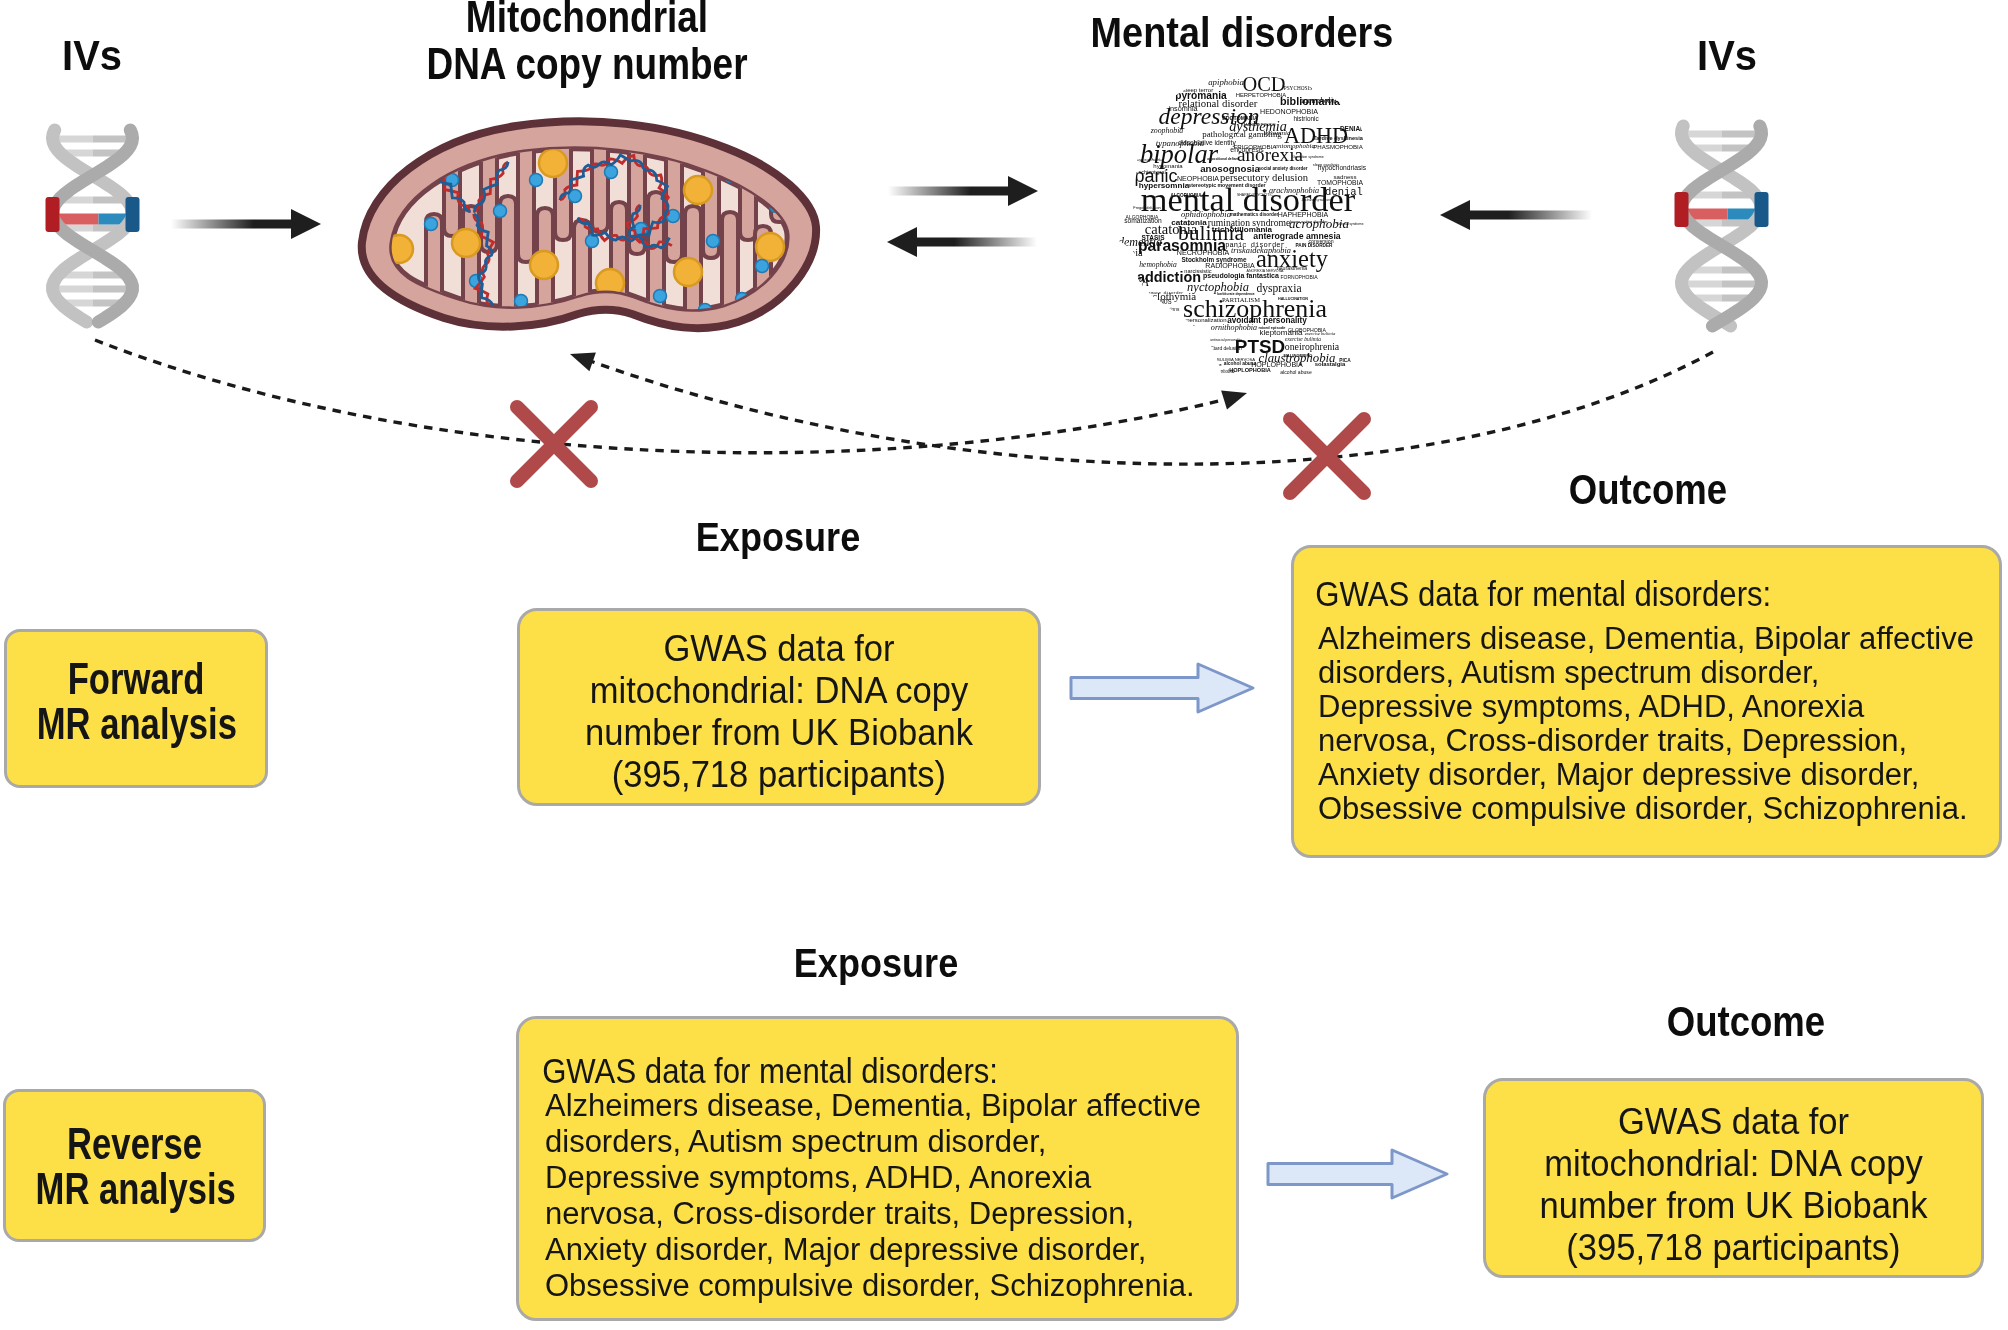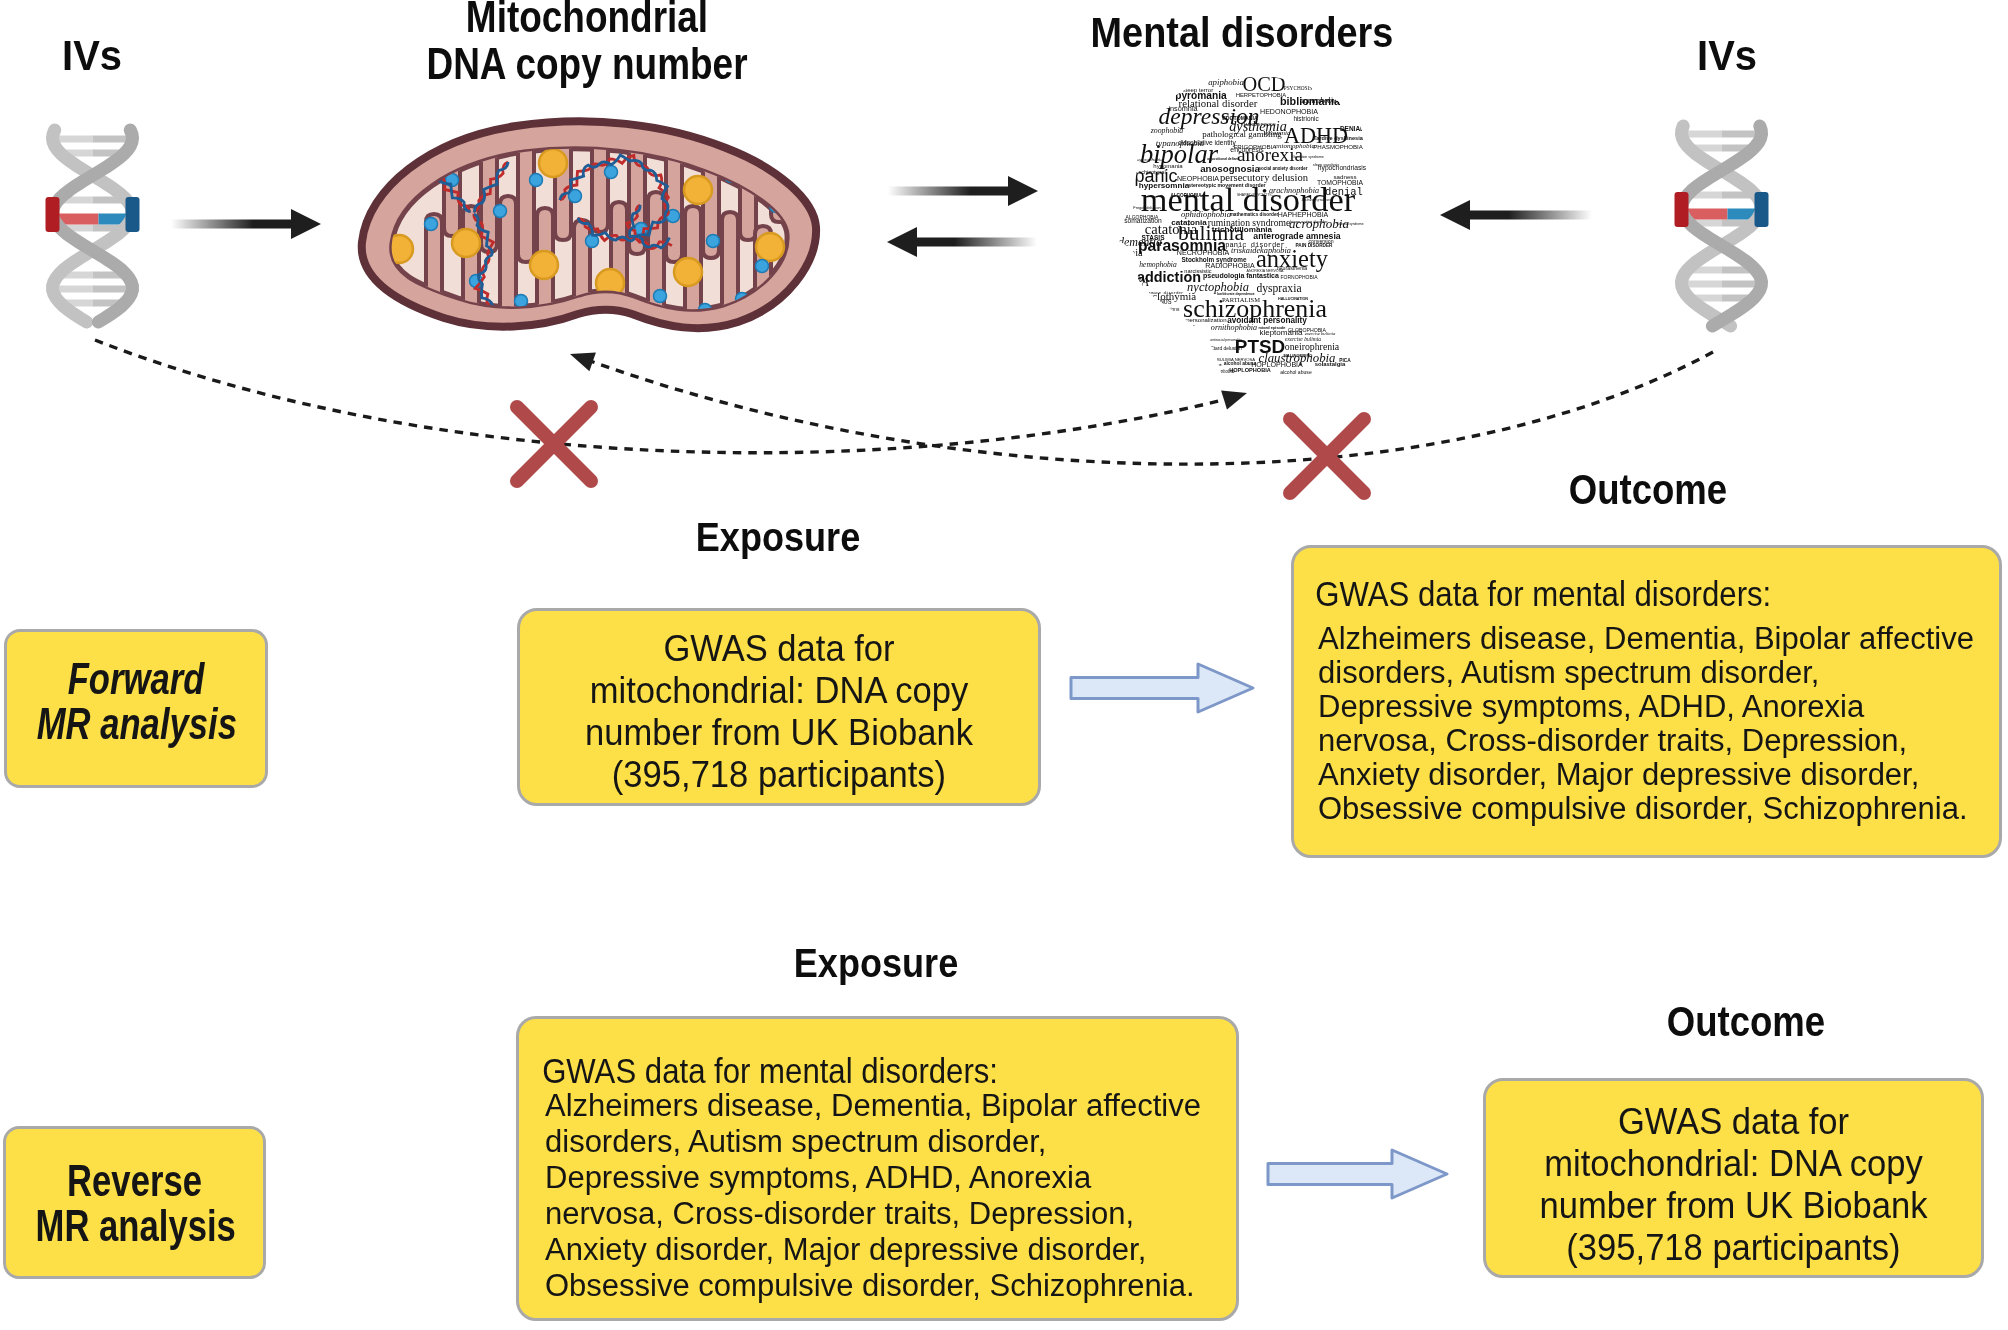--- a/index.html
+++ b/index.html
@@ -293,31 +293,31 @@
     </svg>
 <div class="lbl" style="left:92px;top:34.6px;font-size:42px;font-weight:700;transform:translateX(-50%) scaleX(0.95)">IVs</div>
     <div class="lbl" style="left:587px;top:-4.8px;font-size:44px;font-weight:700;transform:translateX(-50%) scaleX(0.84)">Mitochondrial</div>
     <div class="lbl" style="left:587px;top:42.2px;font-size:44px;font-weight:700;transform:translateX(-50%) scaleX(0.84)">DNA copy number</div>
     <div class="lbl" style="left:1242px;top:11.4px;font-size:43px;font-weight:700;transform:translateX(-50%) scaleX(0.88)">Mental disorders</div>
     <div class="lbl" style="left:1727px;top:34.6px;font-size:42px;font-weight:700;transform:translateX(-50%) scaleX(0.95)">IVs</div>
     <div class="lbl" style="left:778px;top:516.7px;font-size:41px;font-weight:700;transform:translateX(-50%) scaleX(0.88)">Exposure</div>
     <div class="lbl" style="left:1648px;top:468.6px;font-size:42px;font-weight:700;transform:translateX(-50%) scaleX(0.87)">Outcome</div>
     <div class="lbl" style="left:876px;top:942.7px;font-size:41px;font-weight:700;transform:translateX(-50%) scaleX(0.88)">Exposure</div>
     <div class="lbl" style="left:1746px;top:1000.6px;font-size:42px;font-weight:700;transform:translateX(-50%) scaleX(0.87)">Outcome</div>
-    <div class="box" style="left:4px;top:629px;width:264px;height:159px;border-radius:16px;font-style:italic;">
+    <div class="box" style="left:4px;top:629px;width:264px;height:159px;border-radius:16px;">
       <div class="ctr" style="font-weight:bold;font-size:45px;line-height:45px;padding-top:24px;transform:scaleX(0.77)">Forward<br>MR analysis</div>
     </div>
     <div class="box" style="left:517px;top:608px;width:524px;height:198px;border-radius:20px;">
       <div class="ctr" style="font-size:36px;line-height:42px;padding-top:17px;transform:scaleX(0.96)">GWAS data for<br>mitochondrial: DNA copy<br>number from UK Biobank<br>(395,718 participants)</div>
     </div>
     <div class="box" style="left:1291px;top:545px;width:711px;height:313px;border-radius:20px;">
       <div class="ttl2" style="padding:28px 0 11px 24px;">GWAS data for mental disorders:</div>
       <div style="font-size:31px;line-height:34px;padding:0 0 0 24px;">Alzheimers disease, Dementia, Bipolar affective<br>disorders, Autism spectrum disorder,<br>Depressive symptoms, ADHD, Anorexia<br>nervosa, Cross-disorder traits, Depression,<br>Anxiety disorder, Major depressive disorder,<br>Obsessive compulsive disorder, Schizophrenia.</div>
     </div>
-    <div class="box" style="left:3px;top:1089px;width:263px;height:153px;border-radius:16px;margin-top:37px;">
+    <div class="box" style="left:3px;top:1089px;width:263px;height:153px;border-radius:16px;">
       <div class="ctr" style="font-weight:bold;font-size:45px;line-height:45px;padding-top:29px;transform:scaleX(0.77)">Reverse<br>MR analysis</div>
     </div>
     <div class="box" style="left:516px;top:1016px;width:723px;height:305px;border-radius:20px;">
       <div class="ttl2" style="padding:34px 0 0 26px;">GWAS data for mental disorders:</div>
       <div style="font-size:31px;line-height:36px;padding:0 0 0 26px;">Alzheimers disease, Dementia, Bipolar affective<br>disorders, Autism spectrum disorder,<br>Depressive symptoms, ADHD, Anorexia<br>nervosa, Cross-disorder traits, Depression,<br>Anxiety disorder, Major depressive disorder,<br>Obsessive compulsive disorder, Schizophrenia.</div>
     </div>
     <div class="box" style="left:1483px;top:1078px;width:501px;height:200px;border-radius:20px;">
       <div class="ctr" style="font-size:36px;line-height:42px;padding-top:20px;transform:scaleX(0.96)">GWAS data for<br>mitochondrial: DNA copy<br>number from UK Biobank<br>(395,718 participants)</div>
     </div>
 </div>

